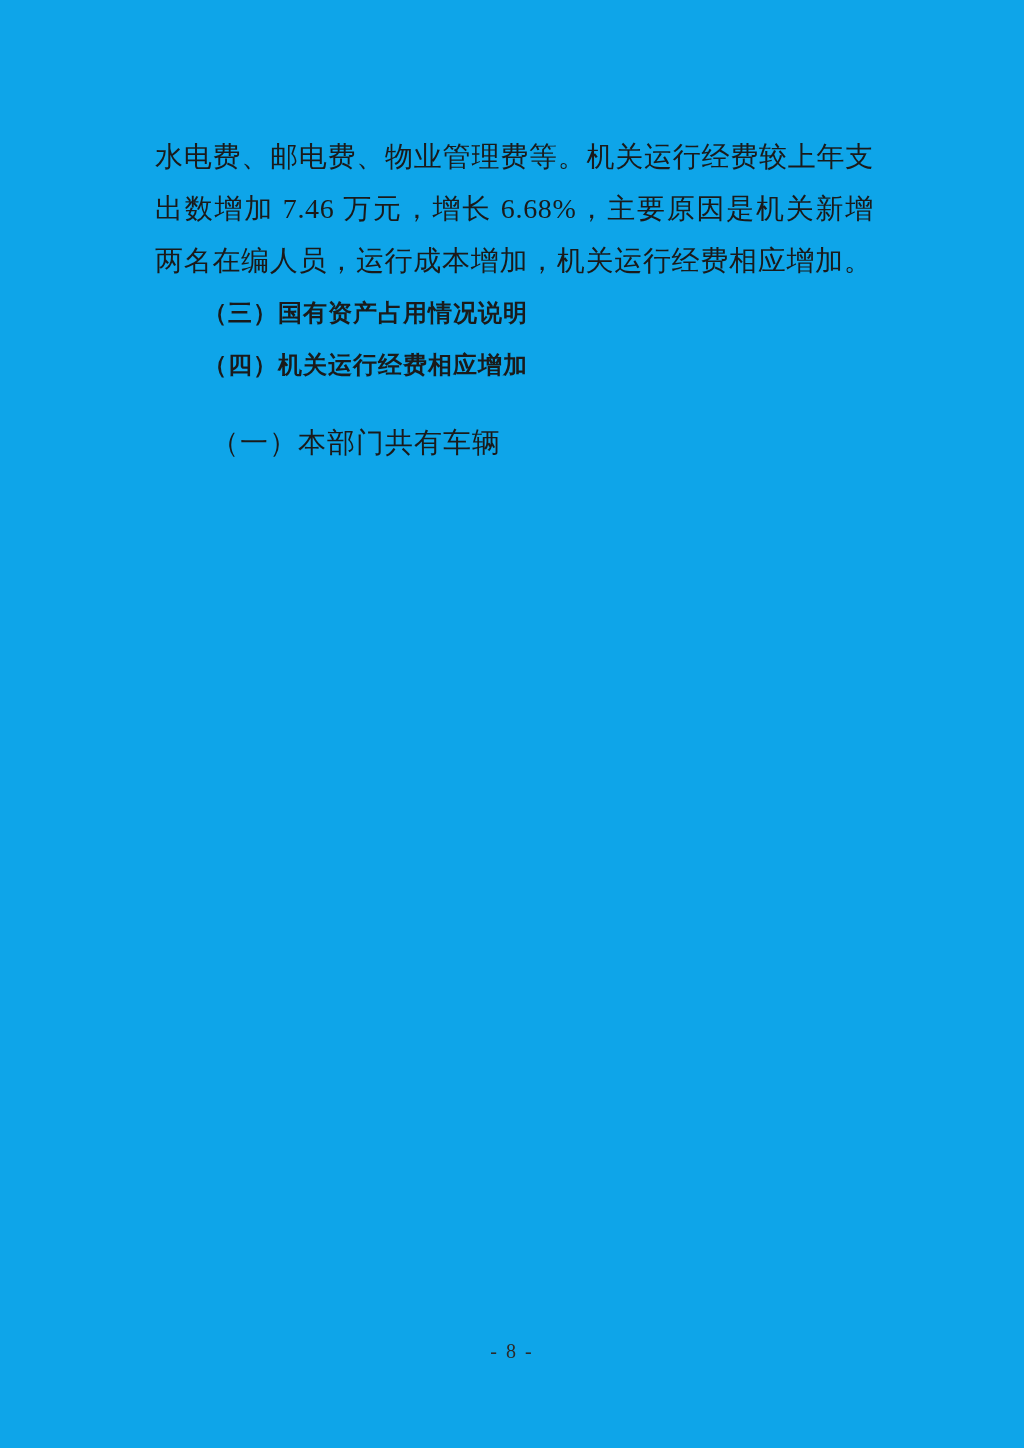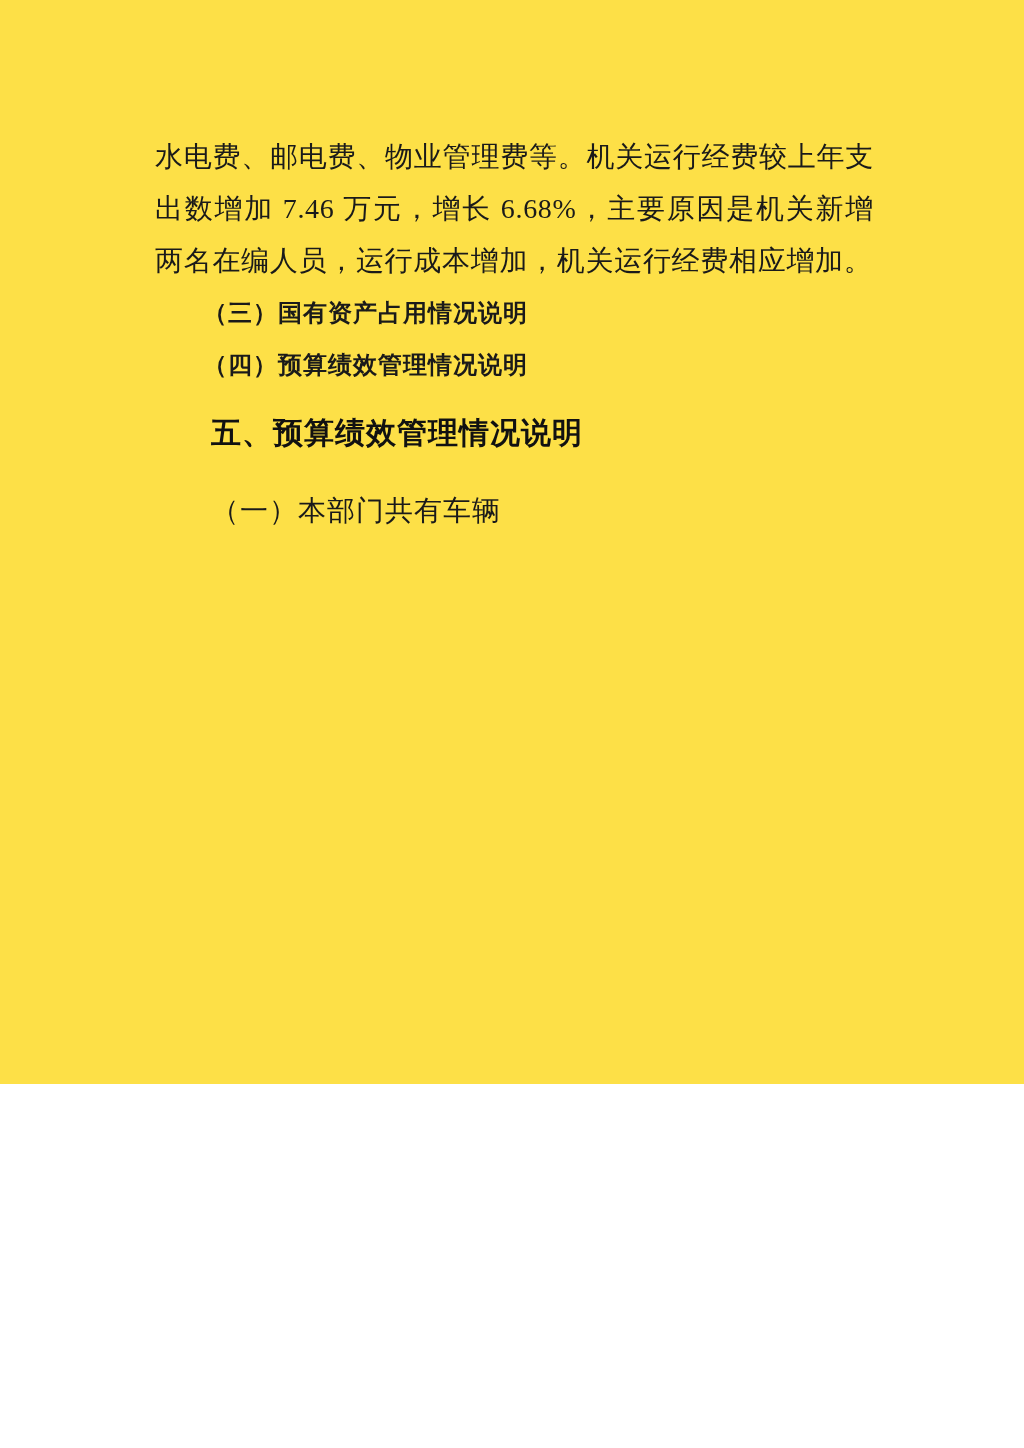--- a/index.html
+++ b/index.html
@@ -3,22 +3,22 @@
 <meta charset="utf-8">
 <style>
   html, body {
     margin: 0;
     padding: 0;
     background: #ffffff;
   }
   .page {
     position: relative;
     width: 1024px;
-    height: 1084px;
-    background: #fde047;
+    height: 1448px;
+    background: #0ea5e9;
     color: #1a1a1a;
     overflow: hidden;
     font-family: "Liberation Serif", "DejaVu Serif", serif;
   }
   .content {
     position: absolute;
     left: 155px;
     right: 150px;
     top: 0;
   }
@@ -87,24 +87,23 @@
 <body>
 
 <div class="page">
   <div class="content">
 
     <p class="body-para para-first">水电费、邮电费、物业管理费等。机关运行经费较上年支出数增加 7.46 万元，增长 6.68%，主要原因是机关新增两名在编人员，运行成本增加，机关运行经费相应增加。</p>
 
     <p class="heading-kai-bold">（三）国有资产占用情况说明</p>
 
 
-    <p class="heading-kai-bold">（四）预算绩效管理情况说明</p>
+    <p class="heading-kai-bold">（四）机关运行经费相应增加</p>
 
 
-    <p class="heading-hei">五、预算绩效管理情况说明</p>
 
     <p class="heading-kai">（一）本部门共有车辆</p>
 
 
   </div>
 
   <div class="page-number">- 8 -</div>
 </div>
 
 </body></html>

